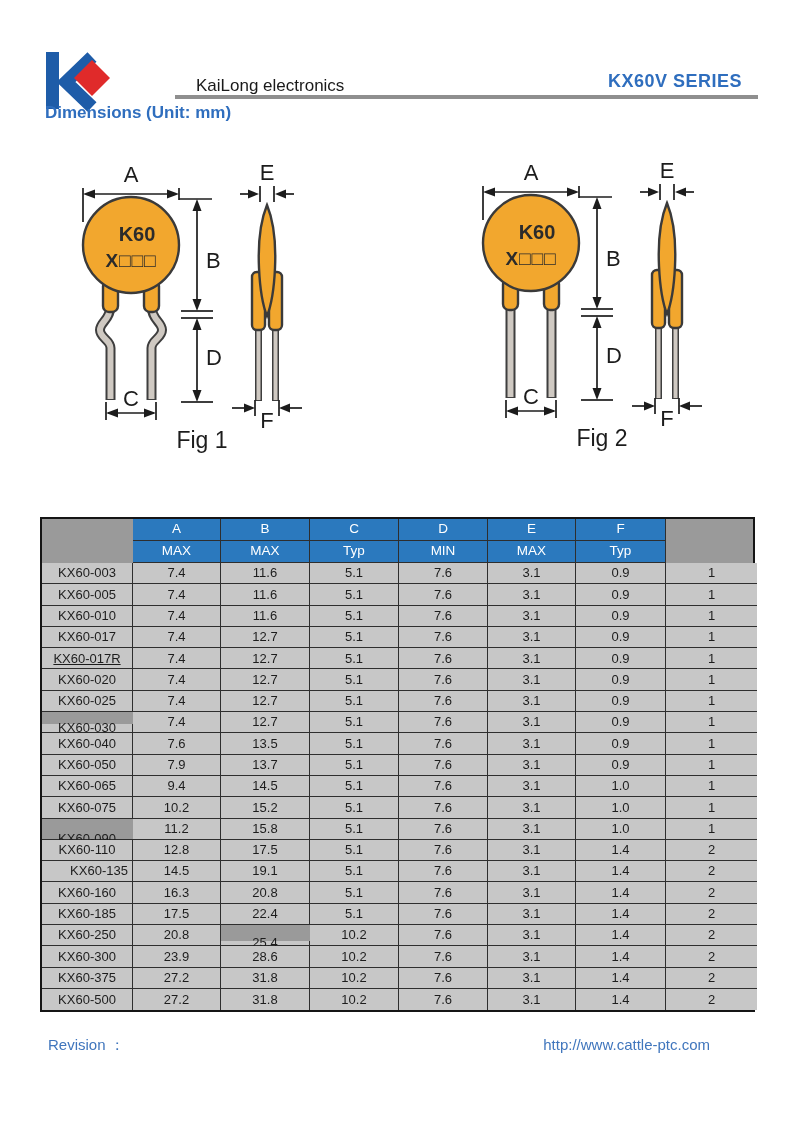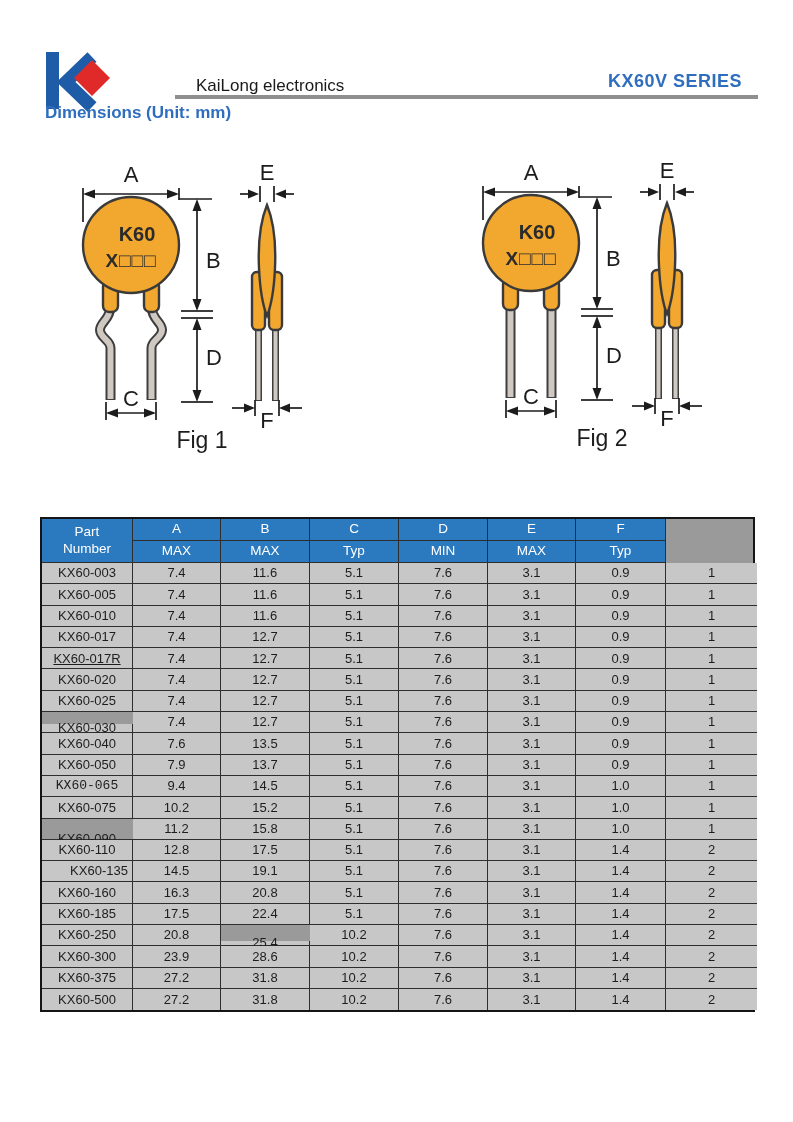--- a/index.html
+++ b/index.html
@@ -204,24 +204,20 @@
       <line class="dim" x1="203" y1="250" x2="203" y2="266"></line>
       <line class="dim" x1="250" y1="258" x2="232" y2="258"></line>
       <polygon class="arr" points="227,258 238,253.5 238,262.5"></polygon>
       <line class="dim" x1="227" y1="250" x2="227" y2="266"></line>
       <text class="dimtxt" x="215" y="278" text-anchor="middle">F</text>
     </g>
     <text class="figtxt" x="150" y="298" text-anchor="middle">Fig 2</text>
   </svg>
 
   <div class="dim-table" id="dim-table">
-      <div class="cell th part-th" style="grid-area: 1 / 1 / span 2;">
-        <div>Part</div>
-        <div>Number</div>
-      </div>
       <div class="cell th" style="grid-area: 1 / 2;">A</div>
       <div class="cell th sub" style="grid-area: 2 / 2;">MAX</div>
       <div class="cell th" style="grid-area: 1 / 3;">B</div>
       <div class="cell th sub" style="grid-area: 2 / 3;">MAX</div>
       <div class="cell th" style="grid-area: 1 / 4;">C</div>
       <div class="cell th sub" style="grid-area: 2 / 4;">Typ</div>
       <div class="cell th" style="grid-area: 1 / 5;">D</div>
       <div class="cell th sub" style="grid-area: 2 / 5;">MIN</div>
       <div class="cell th" style="grid-area: 1 / 6;">E</div>
       <div class="cell th sub" style="grid-area: 2 / 6;">MAX</div>
@@ -300,21 +296,21 @@
       <div class="cell td" style="grid-area: 11 / 7;">0.9</div>
       <div class="cell td lastcol" style="grid-area: 11 / 8;">1</div>
       <div class="cell td part-td" style="grid-area: 12 / 1;">KX60-050</div>
       <div class="cell td" style="grid-area: 12 / 2;">7.9</div>
       <div class="cell td" style="grid-area: 12 / 3;">13.7</div>
       <div class="cell td" style="grid-area: 12 / 4;">5.1</div>
       <div class="cell td" style="grid-area: 12 / 5;">7.6</div>
       <div class="cell td" style="grid-area: 12 / 6;">3.1</div>
       <div class="cell td" style="grid-area: 12 / 7;">0.9</div>
       <div class="cell td lastcol" style="grid-area: 12 / 8;">1</div>
-      <div class="cell td part-td" style="grid-area: 13 / 1; font-family: Liberation Mono, monospace;">KX60-065</div>
+      <div class="cell td part-td" style="grid-area: 13 / 1;">KX60-065</div>
       <div class="cell td" style="grid-area: 13 / 2;">9.4</div>
       <div class="cell td" style="grid-area: 13 / 3;">14.5</div>
       <div class="cell td" style="grid-area: 13 / 4;">5.1</div>
       <div class="cell td" style="grid-area: 13 / 5;">7.6</div>
       <div class="cell td" style="grid-area: 13 / 6;">3.1</div>
       <div class="cell td" style="grid-area: 13 / 7;">1.0</div>
       <div class="cell td lastcol" style="grid-area: 13 / 8;">1</div>
       <div class="cell td part-td" style="grid-area: 14 / 1;">KX60-075</div>
       <div class="cell td" style="grid-area: 14 / 2;">10.2</div>
       <div class="cell td" style="grid-area: 14 / 3;">15.2</div>
@@ -390,14 +386,18 @@
       <div class="cell td part-td lastrow" style="grid-area: 23 / 1;">KX60-500</div>
       <div class="cell td lastrow" style="grid-area: 23 / 2;">27.2</div>
       <div class="cell td lastrow" style="grid-area: 23 / 3;">31.8</div>
       <div class="cell td lastrow" style="grid-area: 23 / 4;">10.2</div>
       <div class="cell td lastrow" style="grid-area: 23 / 5;">7.6</div>
       <div class="cell td lastrow" style="grid-area: 23 / 6;">3.1</div>
       <div class="cell td lastrow" style="grid-area: 23 / 7;">1.4</div>
       <div class="cell td lastcol lastrow" style="grid-area: 23 / 8;">2</div>
     </div>
 
+  <div class="footer">
+    <span>Revision ：</span>
+    <a href="#">http://www.cattle-ptc.com</a>
+  </div>
 
 </div>
 
 </body></html>

